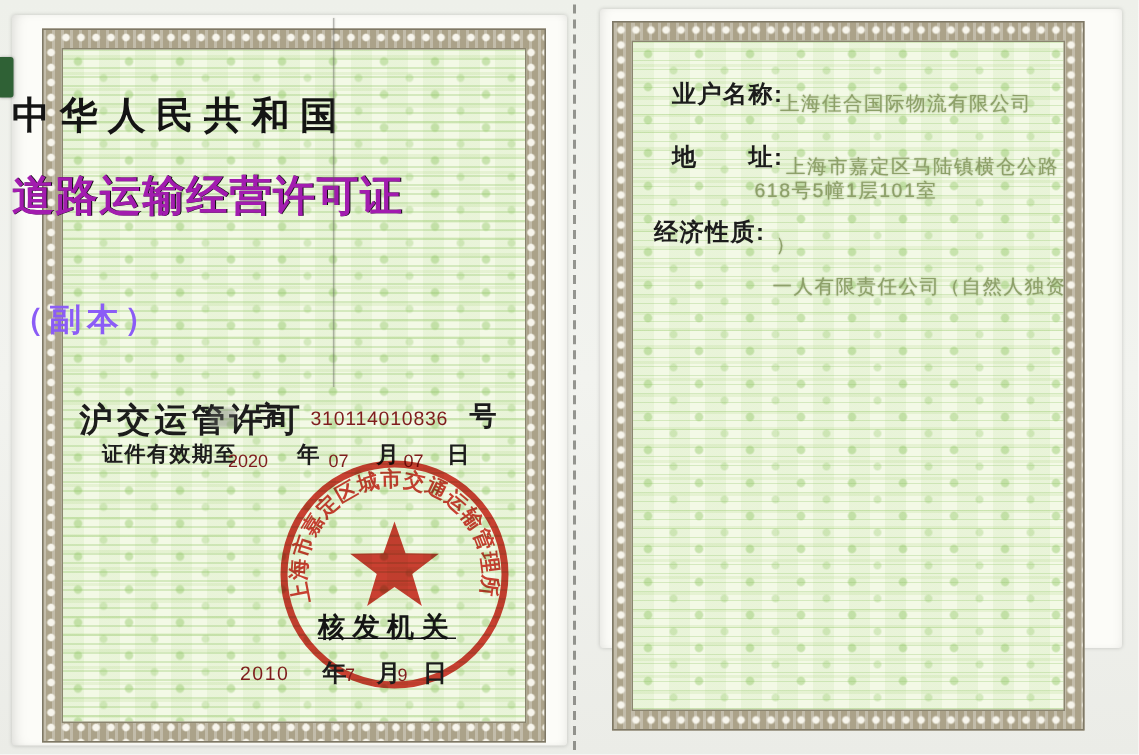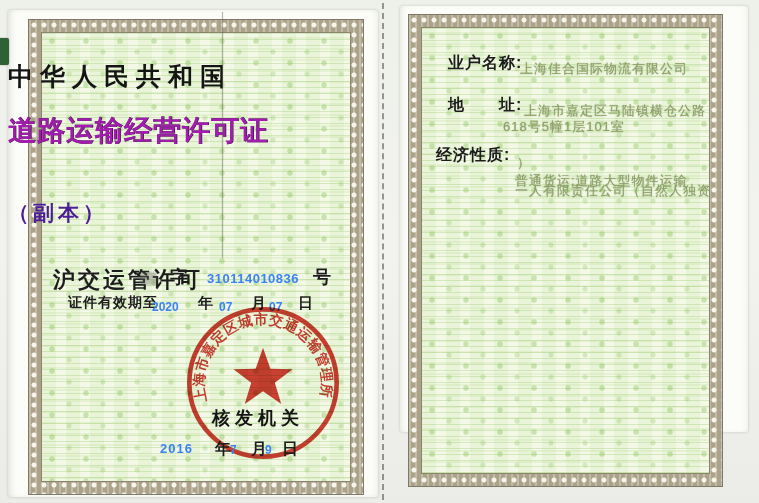--- a/index.html
+++ b/index.html
@@ -42,29 +42,29 @@
       radial-gradient(circle at 27px 19px, rgba(141,196,97,.30) 2px, rgba(141,196,97,0) 3.2px),
       repeating-linear-gradient(180deg, rgba(141,196,97,.30) 0 1px, transparent 1px 6px),
       repeating-linear-gradient(180deg, transparent 0 4px, rgba(160,205,110,.16) 4px 6px, transparent 6px 11px),
       repeating-linear-gradient(90deg, rgba(141,196,97,.10) 0 14px, transparent 14px 24px);
     background-size:34px 22px,34px 22px,auto,auto,auto;
   }
   .t{position:absolute;white-space:nowrap;}
   .center{left:0;right:0;text-align:left;}
   .country{top:50px;font-family:"Liberation Serif","DejaVu Serif",serif;font-weight:700;font-size:25px;letter-spacing:7px;color:#141414;}
   .title{top:102px;font-weight:900;font-size:28px;letter-spacing:1px;color:#a21caf;text-shadow:.6px 0 0 #0d0d0d;}
-  .copytype{top:189px;font-family:"Liberation Serif","DejaVu Serif",serif;font-weight:700;font-size:21px;letter-spacing:4px;color:#4c1d95;}
+  .copytype{top:189px;font-family:"Liberation Serif","DejaVu Serif",serif;font-weight:700;font-size:21px;letter-spacing:4px;color:#8b5cf6;}
   .blabel{font-weight:700;color:#1c1c1c;}
-  .num{color:#3b82f6;font-weight:bold;}
+  .num{color:#7f1d1d;}
   .faded-val{
     color:#8da069;font-size:13px;letter-spacing:1px;
     text-shadow:0 0 1.2px rgba(141,160,105,.85);
   }
   .stamp{position:absolute;left:172px;top:290px;width:166px;height:166px;opacity:.92;mix-blend-mode:multiply;}
-  .issuer{left:204px;top:396px;font-size:18px;font-weight:700;letter-spacing:5px;color:#141414;}
+  .issuer{left:204px;top:396px;font-size:18px;font-weight:700;letter-spacing:5px;color:#141414;text-decoration:underline;}
   .redacted{
     position:absolute;left:132px;top:262px;width:17px;height:13px;
     background:rgba(110,112,108,.38);filter:blur(1px);border-radius:2px;
   }
   .crease-fold{
     position:absolute;left:214px;top:2px;width:1px;height:246px;
     background:rgba(95,95,88,.45);box-shadow:0 0 1px rgba(95,95,88,.4);
   }
   .binding{
     position:absolute;left:382px;top:3px;height:497px;width:0;
@@ -108,21 +108,21 @@
     </defs>
     <circle cx="80" cy="80" r="71" fill="none" stroke="#cf3125" stroke-width="4.5"></circle>
     <polygon points="80,46 87.1,66.3 108.5,66.7 91.4,79.7 97.6,100.3 80,88 62.4,100.3 68.6,79.7 51.5,66.7 72.9,66.3" fill="#cf3125"></polygon>
     <text font-size="13.5" font-weight="bold" fill="#cf3125" letter-spacing="0.5">
       <textPath href="#arcpath" startOffset="1%">上海市嘉定区城市交通运输管理所</textPath>
     </text>
   </svg>
 
   <div class="t issuer">核发机关</div>
 
-  <div class="t num" style="left:152px;top:431px;font-size:13px;letter-spacing:1px;">2016</div>
+  <div class="t num" style="left:152px;top:431px;font-size:13px;letter-spacing:1px;">2010</div>
   <div class="t blabel" style="left:207px;top:429px;font-size:16px;">年</div>
   <div class="t num" style="left:222px;top:433px;font-size:12px;">7</div>
   <div class="t blabel" style="left:243px;top:429px;font-size:16px;">月</div>
   <div class="t num" style="left:257px;top:433px;font-size:12px;">9</div>
   <div class="t blabel" style="left:274px;top:429px;font-size:16px;">日</div>
 
   <div class="crease-fold"></div>
 </div>
 
 <div class="binding"></div>
@@ -138,14 +138,13 @@
   <div class="t faded-val" style="left:120px;top:54px;">上海佳合国际物流有限公司</div>
 
   <div class="t fieldlabel" style="left:48px;top:89px;">地　　址:</div>
   <div class="t faded-val" style="left:124px;top:96px;">上海市嘉定区马陆镇横仓公路</div>
   <div class="t faded-val" style="left:103px;top:112px;">618号5幢1层101室</div>
 
   <div class="t fieldlabel" style="left:36px;top:127px;margin-top:12px;">经济性质:</div>
   <div class="t faded-val" style="left:115px;top:132px;margin-top:44px;">一人有限责任公司（自然人独资</div>
   <div class="t faded-val" style="left:117px;top:148px;">）</div>
 
-  <div class="t faded-val" style="left:115px;top:166px;">普通货运;道路大型物件运输</div>
 </div>
 
 </body></html>

